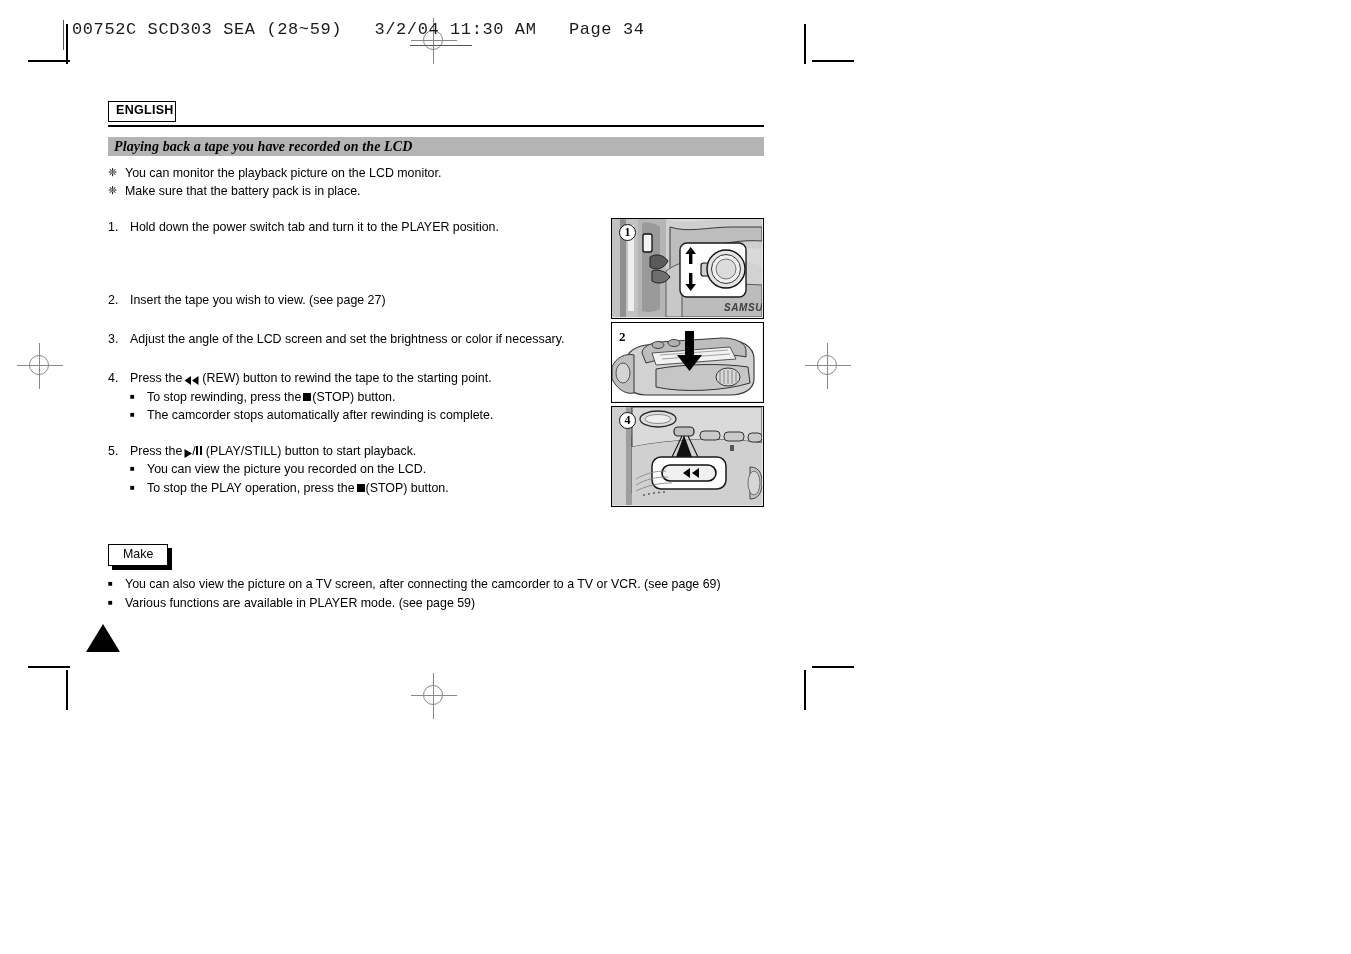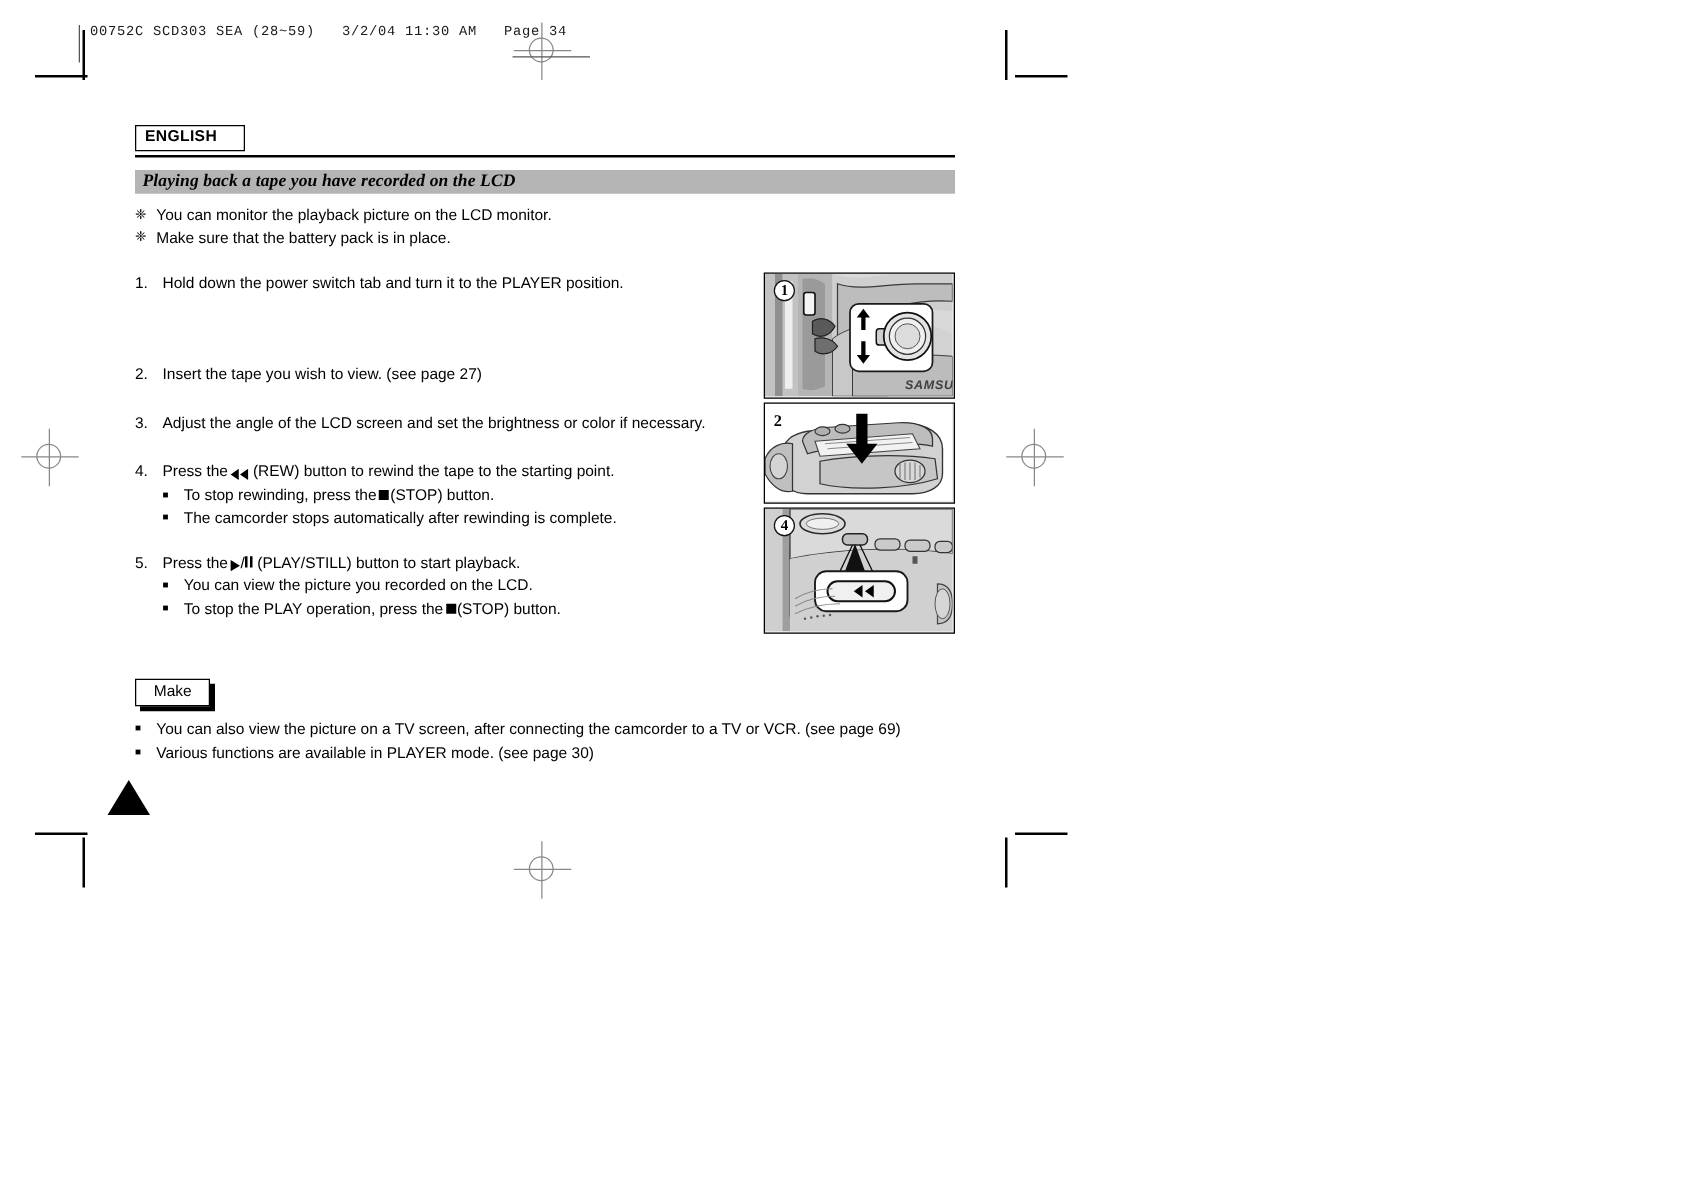--- a/index.html
+++ b/index.html
@@ -55,21 +55,21 @@
     width: 46px;
     background: #888888;
   }
 
   
   .slugline {
     position: absolute;
     left: 72px;
     top: 20px;
     font-family: "Liberation Mono", "DejaVu Sans Mono", monospace;
-    font-size: 11px;
+    font-size: 17px;
     letter-spacing: 0.6px;
     white-space: pre;
     color: #1a1a1a;
   }
   .slug-rule {
     position: absolute;
     left: 410px;
     top: 45px;
     width: 62px;
     height: 1px;
@@ -88,21 +88,21 @@
   .page {
     position: absolute;
     left: 108px;
     top: 100px;
     width: 660px;
   }
 
   .lang-badge {
     display: inline-block;
     border: 1.5px solid #000;
-    padding: 1px 21px 2px 7px;
+    padding: 1px 1px 2px 7px;
     font-size: 12.5px;
     font-weight: bold;
     letter-spacing: 0.3px;
     line-height: 1.25;
   }
 
   .chapter-title {
     font-size: 20px;
     font-weight: bold;
     letter-spacing: -0.2px;
@@ -455,21 +455,21 @@
       <div class="nb-shadow"></div>
       <div class="nb-face">Make</div>
     </div>
     <div class="notes-list">
       <div class="note-item">
         <span class="note-glyph">■</span>
         <span>You can also view the picture on a TV screen, after connecting the camcorder to a TV or VCR. (see page 69)</span>
       </div>
       <div class="note-item">
         <span class="note-glyph">■</span>
-        <span>Various functions are available in PLAYER mode. (see page 30)</span>
+        <span>Various functions are available in PLAYER mode. (see page 59)</span>
       </div>
     </div>
   </div>
 
 </div>
 
 <div class="page-badge">
   <div class="tri"></div>
   <div class="num">34</div>
 </div>

